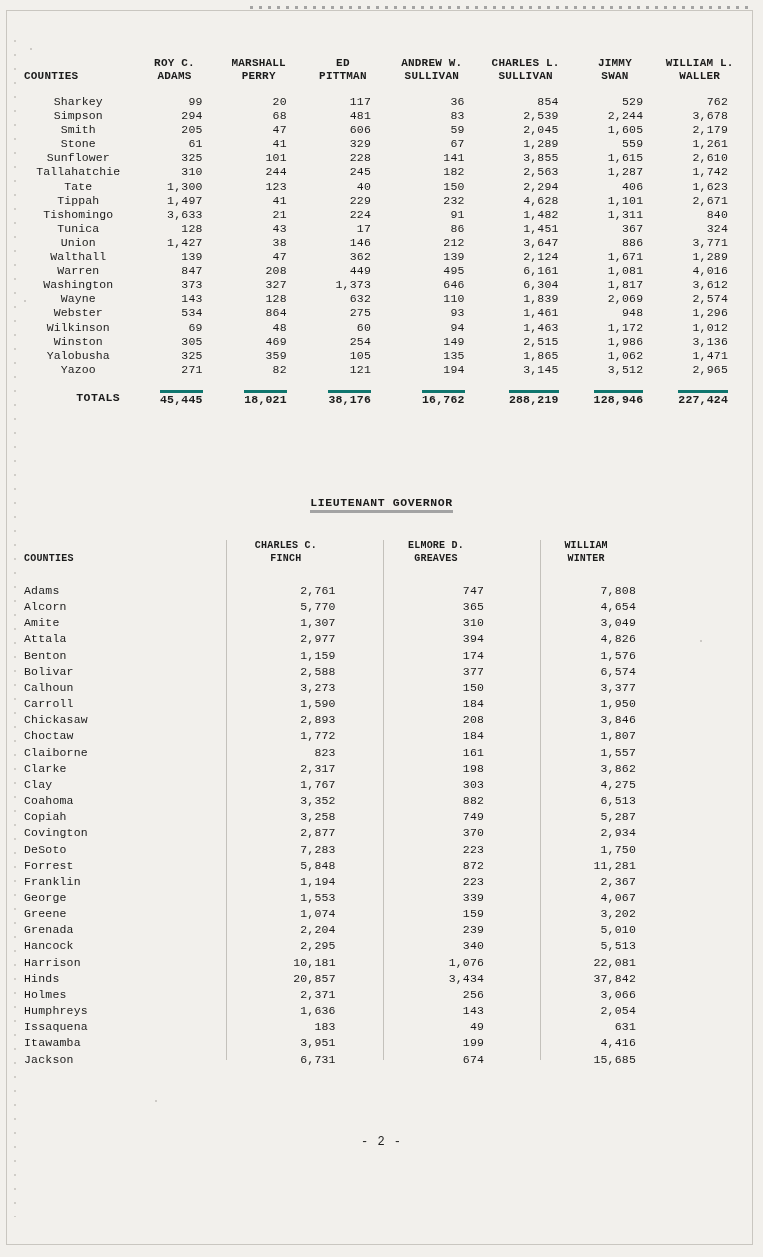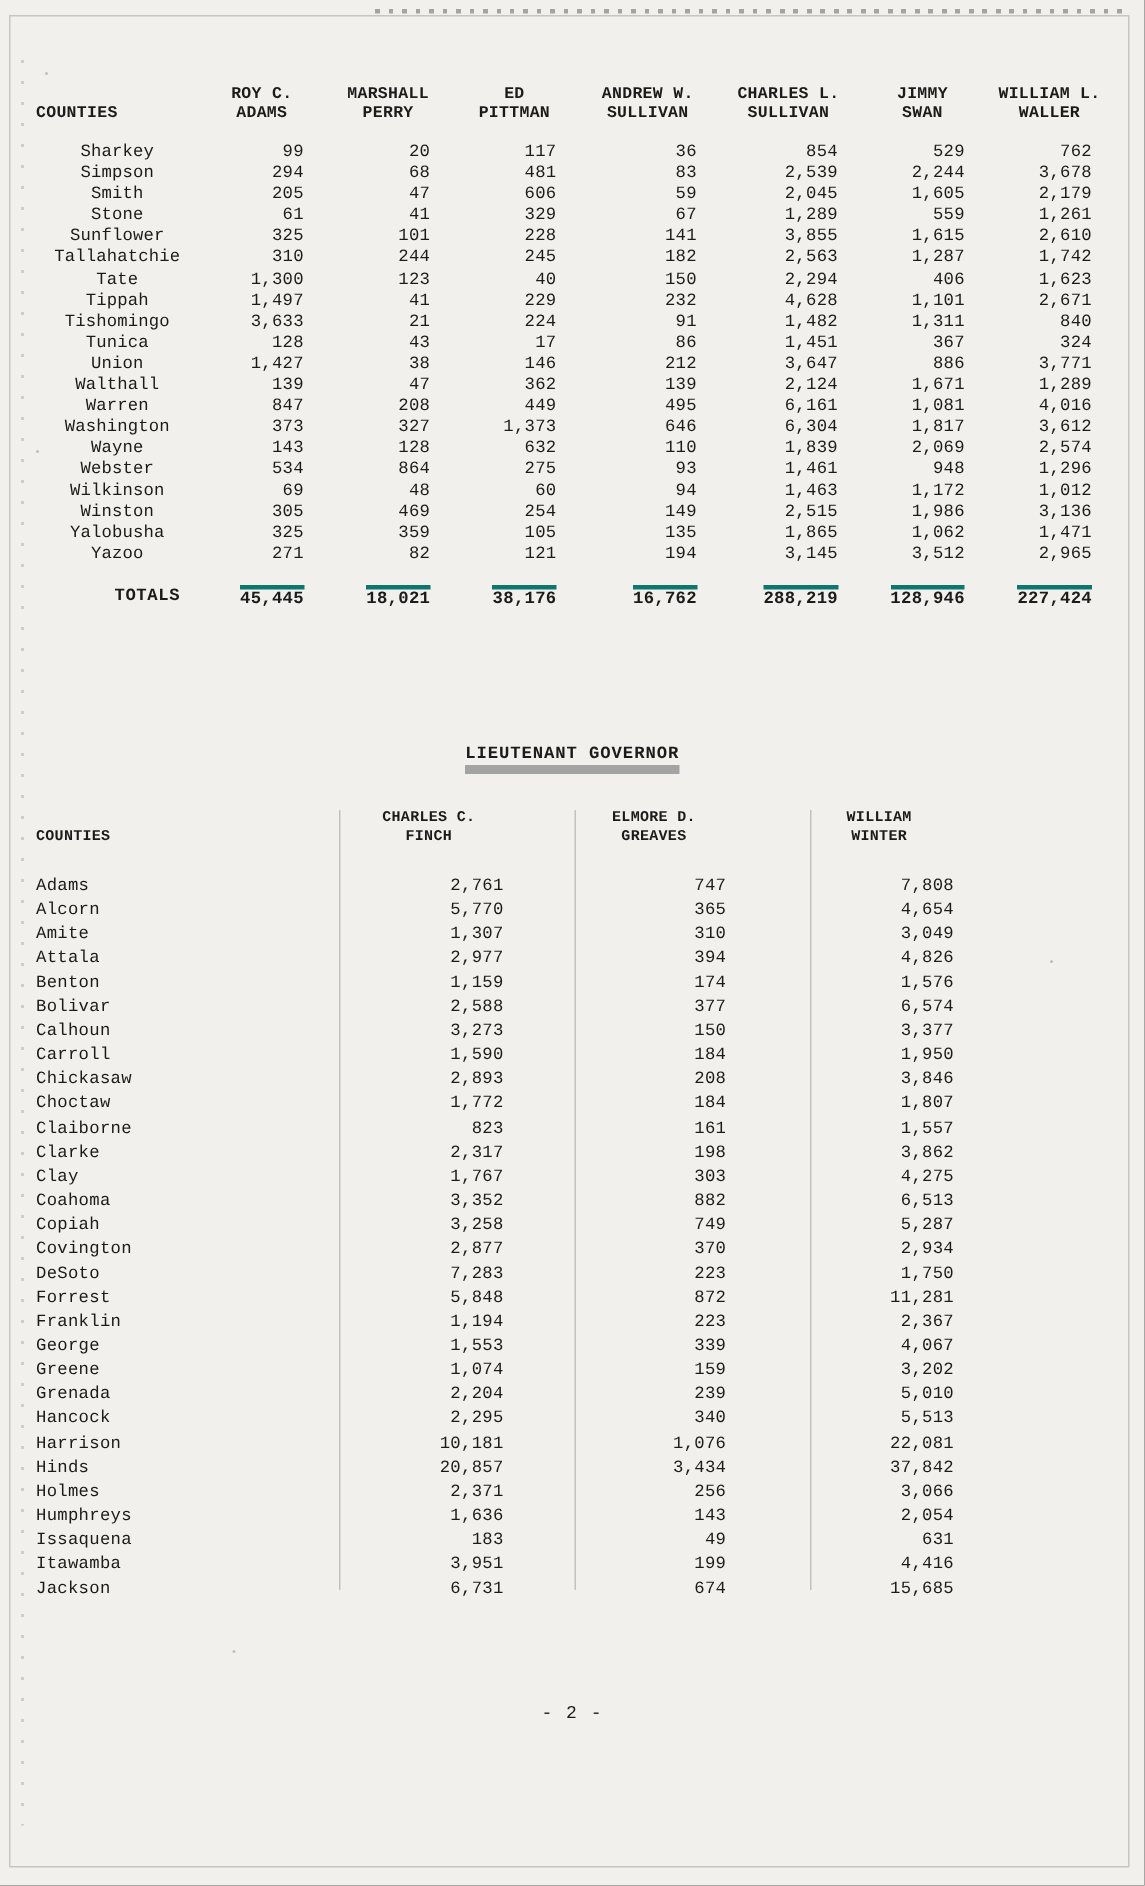--- a/index.html
+++ b/index.html
@@ -116,21 +116,21 @@
     position: absolute;
     left: 0;
     top: 496px;
     width: 763px;
     text-align: center;
     font-size: 11.5px;
     font-weight: bold;
     letter-spacing: .6px;
   }
   .section-title span {
-    border-bottom: 6px solid #a3a3a3;
+    border-bottom: 3px solid #a3a3a3;
     padding-bottom: 1px;
   }
 
   
   .t2 {
     position: absolute;
     left: 22px;
     top: 540px;
     width: 660px;
   }

